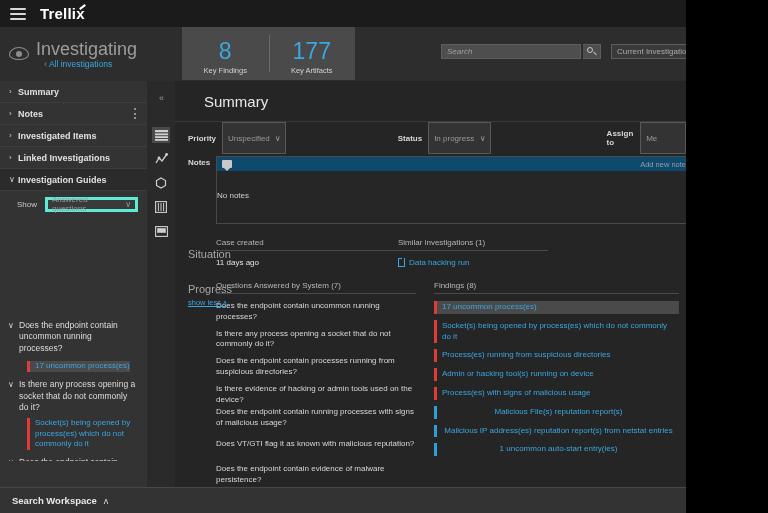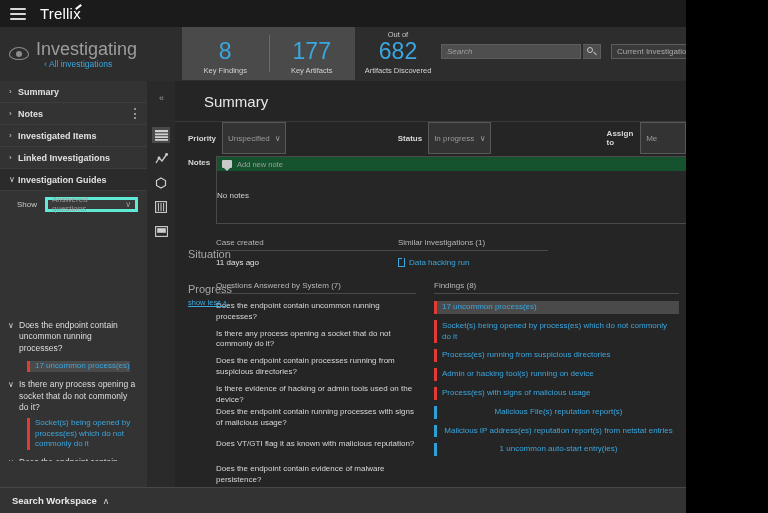--- a/index.html
+++ b/index.html
@@ -22,21 +22,21 @@
     background: #1b1b1b;
     display: flex; align-items: center;
   }
   .hamburger {
     width: 16px; height: 12px; margin-left: 10px;
     display: flex; flex-direction: column; justify-content: space-between;
     cursor: pointer;
   }
   .hamburger i { display: block; height: 2px; background: #d8d8d8; border-radius: 1px; }
   .brand {
-    margin-left: 14px; color: #fff; font-size: 15px; font-weight: normal;
+    margin-left: 14px; color: #fff; font-size: 15px; font-weight: bold;
     letter-spacing: .2px; position: relative;
   }
   .brand .tick {
     position: absolute; right: -1px; top: 1px;
     width: 7px; height: 2px; background: #fff;
     transform: rotate(-38deg);
   }
 
   
   .inv-header {
@@ -218,21 +218,21 @@
     cursor: pointer;
   }
   .fsel span { color: #9a9a9a; font-size: 8px; margin-left: 5px; white-space: nowrap; }
   .fsel .cd { color: #9a9a9a; font-size: 8px; margin-right: 4px; }
 
   .sec { position: relative; padding-left: 29px; }
   .sec-label { position: absolute; left: 13px; color: #a6a6a6; font-size: 11px; font-weight: 300; }
   .sec-link { position: absolute; left: 13px; color: #3aa7e0; font-size: 7.5px;
               text-decoration: underline; cursor: pointer; }
   .notes-input {
-    height: 14px; background: #14532d; display: flex; align-items: center; cursor: text;
+    height: 14px; background: #0c4a6e; display: flex; align-items: center; cursor: text; justify-content: space-between;
   }
   .notes-input .ph { color: #9d9d9d; font-size: 7.5px; margin-left: 5px; }
   .note-ico {
     width: 10px; height: 8px; background: #c9c9c9; margin-left: 5px;
     position: relative; border-radius: 1px;
   }
   .note-ico::after {
     content: ""; position: absolute; left: 2px; bottom: -2.5px;
     border-left: 3px solid transparent; border-right: 3px solid transparent;
     border-top: 3px solid #c9c9c9;
@@ -317,25 +317,20 @@
     <div class="metric">
       <div class="num">8</div>
       <div class="lbl">Key Findings</div>
     </div>
     <div class="metric">
       <div class="num">177</div>
       <div class="lbl">Key Artifacts</div>
     </div>
   </div>
 
-  <div class="metric-out">
-    <div class="outof">Out of</div>
-    <div class="num">682</div>
-    <div class="lbl">Artifacts Discovered</div>
-  </div>
 
   <div class="searchbox">
     <span class="ph">Search</span>
   </div>
   <div class="search-btn">
     <span class="mag">
         <span class="c"></span>
         <span class="h"></span>
       </span>
   </div>

